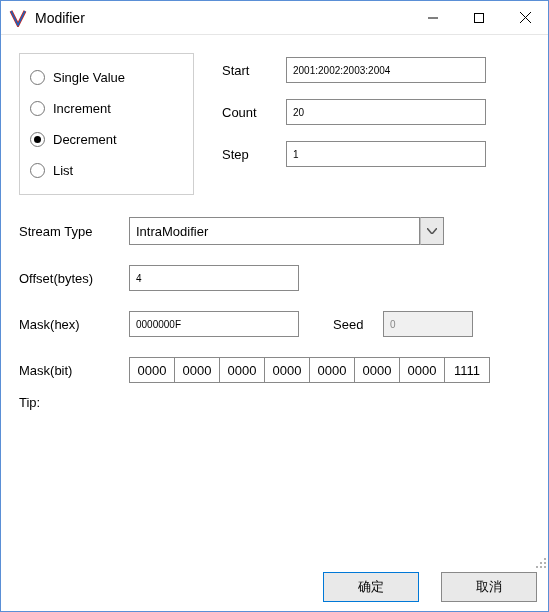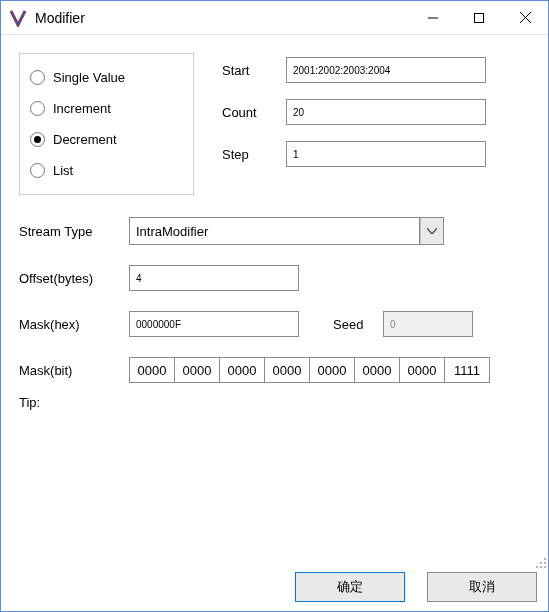--- a/index.html
+++ b/index.html
@@ -148,21 +148,21 @@
   margin-top: 12px;
 }
 .footer {
   position: absolute;
   bottom: 10px;
   right: 12px;
   display: flex;
   gap: 22px;
 }
 .btn {
-  width: 110px;
+  width: 96px;
   height: 30px;
   border: 1px solid #898989;
   background: #e9e9e9;
   display: flex;
   align-items: center;
   justify-content: center;
   cursor: default;
 }
 .btn.primary {
   border: 1px solid #0078d7;

